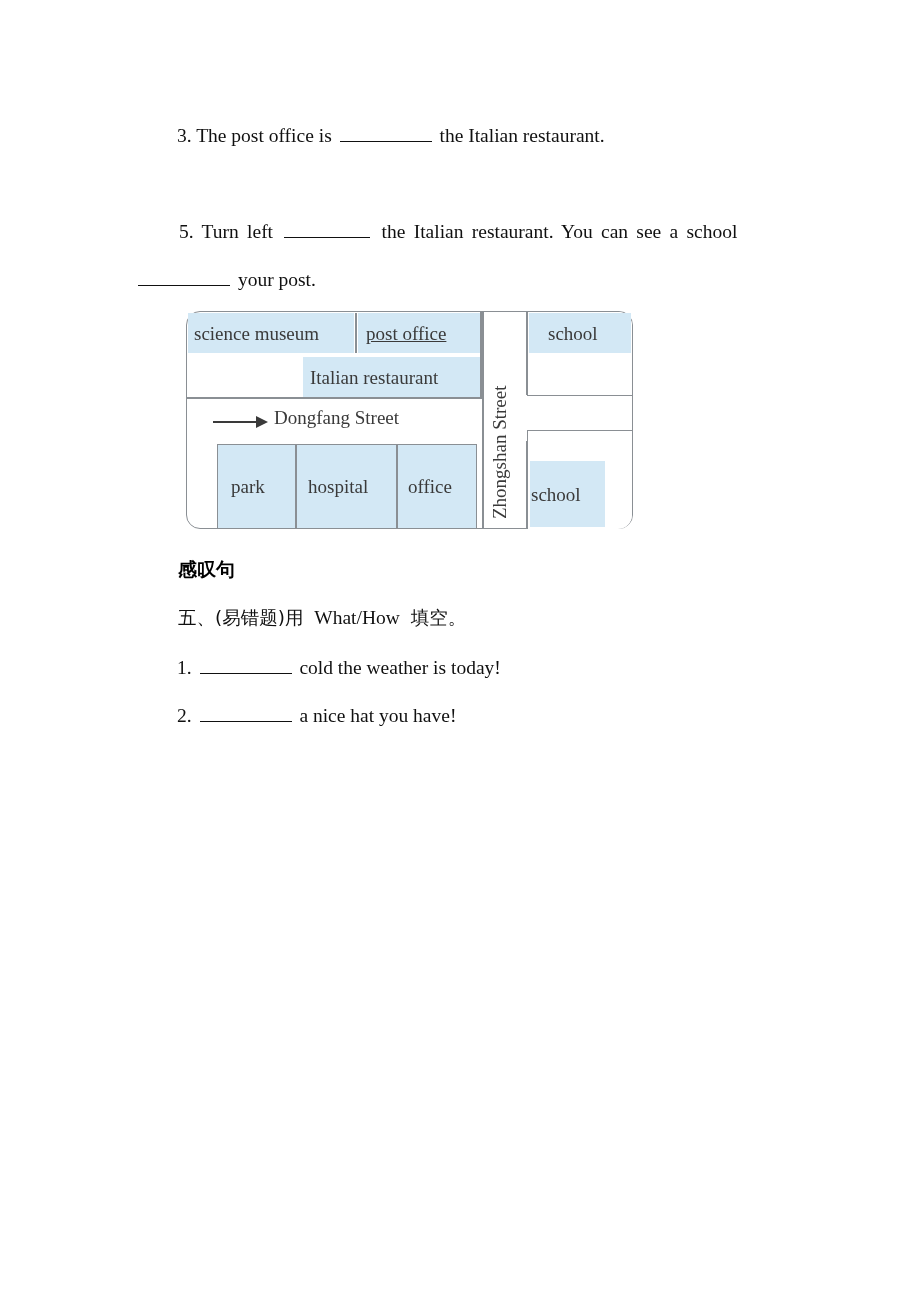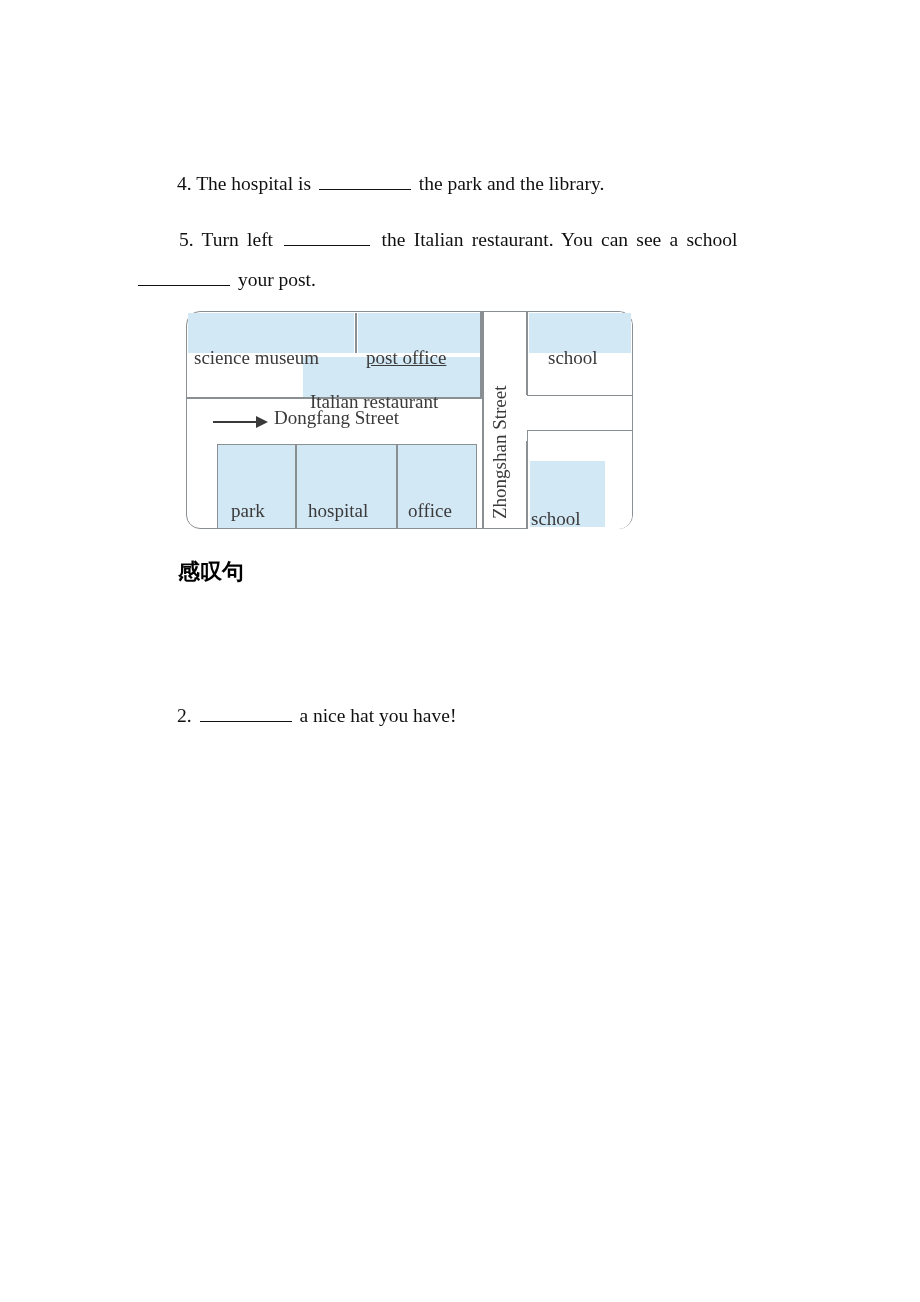--- a/index.html
+++ b/index.html
@@ -42,21 +42,21 @@
   .b-86 { width: 86px; }
 
   
   .justified-5 { word-spacing: 3.4px; }
 
   
   .cn-head {
     position: absolute;
     font-family: "DejaVu Sans", "Liberation Sans", sans-serif;
     font-weight: bold;
-    font-size: 22px;
+    font-size: 19px;
     color: #000;
     white-space: nowrap;
   }
   .cn-line {
     position: absolute;
     font-size: 19.5px;
     white-space: nowrap;
     color: #101010;
   }
   .cn-line .cn { font-family: "DejaVu Sans", "Liberation Sans", sans-serif; font-size: 18.5px; }
@@ -86,21 +86,20 @@
   .hl {
     position: absolute;
     background: #d3e8f5;
   }
   .celltext {
     position: absolute;
     font-size: 19px;
     color: #3a3a3a;
     white-space: nowrap;
     font-family: "Liberation Serif", "DejaVu Serif", serif;
-    margin-top: 24px;
   }
   .vtext {
     position: absolute;
     font-size: 19px;
     color: #3a3a3a;
     white-space: nowrap;
     transform-origin: left top;
     transform: rotate(-90deg);
     font-family: "Liberation Serif", "DejaVu Serif", serif;
   }
@@ -122,29 +121,29 @@
     font-size: 19px;
     color: #3a3a3a;
     white-space: nowrap;
   }
 </style>
 </head>
 <body>
 
 <div class="page">
 
-
-  <div class="qline" style="left:177px; top:170px;">
-    <span class="num">4.</span>
-    <span>The hospital is</span>
+  <div class="qline" style="left:177px; top:122px;">
+    <span class="num">3.</span>
+    <span>The post office is</span>
     <span class="blank b-92"></span>
-    <span>the park and the library.</span>
-  </div>
-
-  <div class="qline justified-5" style="left:179px; top:226px;">
+    <span>the Italian restaurant.</span>
+  </div>
+
+
+  <div class="qline justified-5" style="left:179px; top:218px;">
     <span class="num">5.</span>
     <span>Turn left</span>
     <span class="blank b-86"></span>
     <span>the Italian restaurant. You can see a school</span>
   </div>
   <div class="qline" style="left:138px; top:266px;">
     <span class="blank b-92" style="margin-left:0;"></span>
     <span>your post.</span>
   </div>
 
@@ -190,21 +189,31 @@
     <div class="hl" style="left:343px; top:2px; width:102px; height:40px;"></div>
     <span class="celltext" style="left:362px; top:12px;">school</span>
 
     <div class="blk" style="left:341px; top:119px; width:105px; height:99px; border-bottom:none; border-right:none; border-radius:0 0 14px 0;"></div>
     <div class="hl" style="left:344px; top:150px; width:75px; height:66px;"></div>
     <span class="celltext" style="left:345px; top:173px;">school</span>
   </div>
 
   <div class="cn-head" style="left:178px; top:557px;">感叹句</div>
 
-
+  <div class="cn-line" style="left:178px; top:605px;">
+    <span class="cn">五、(易错题)用</span>
+    <span style="margin:0 6px;">What/How</span>
+    <span class="cn">填空。</span>
+  </div>
+
+  <div class="qline" style="left:177px; top:654px;">
+    <span class="num">1.</span>
+    <span class="blank b-92"></span>
+    <span>cold the weather is today!</span>
+  </div>
 
   <div class="qline" style="left:177px; top:702px;">
     <span class="num">2.</span>
     <span class="blank b-92"></span>
     <span>a nice hat you have!</span>
   </div>
 
 
 </div>
 

